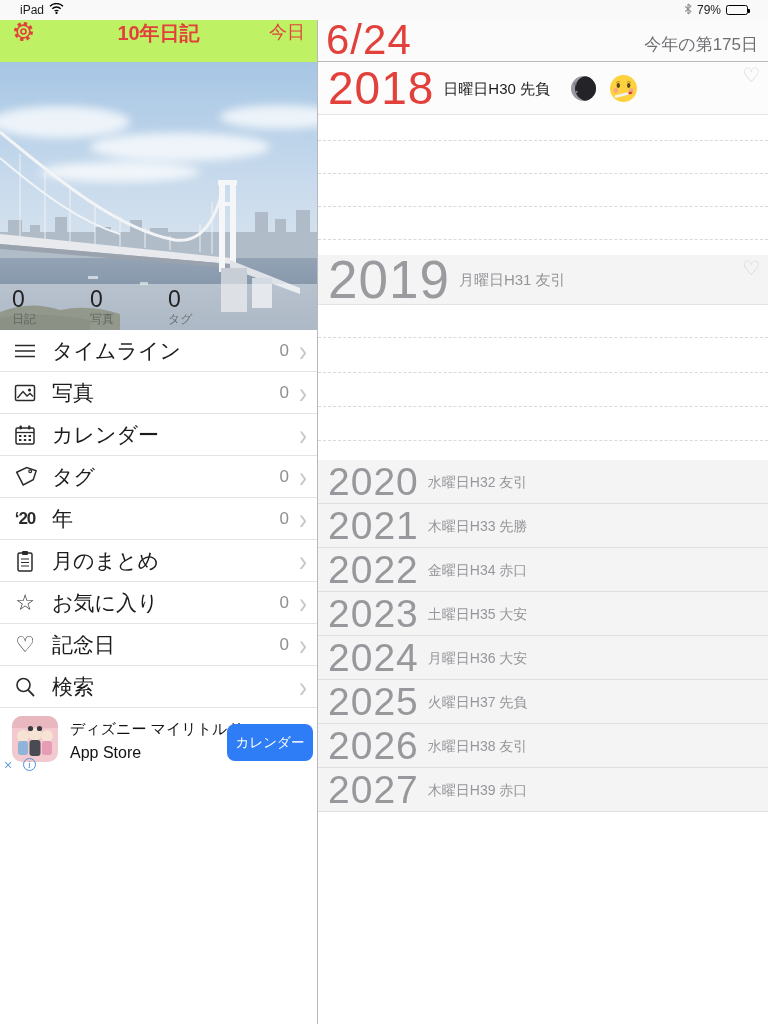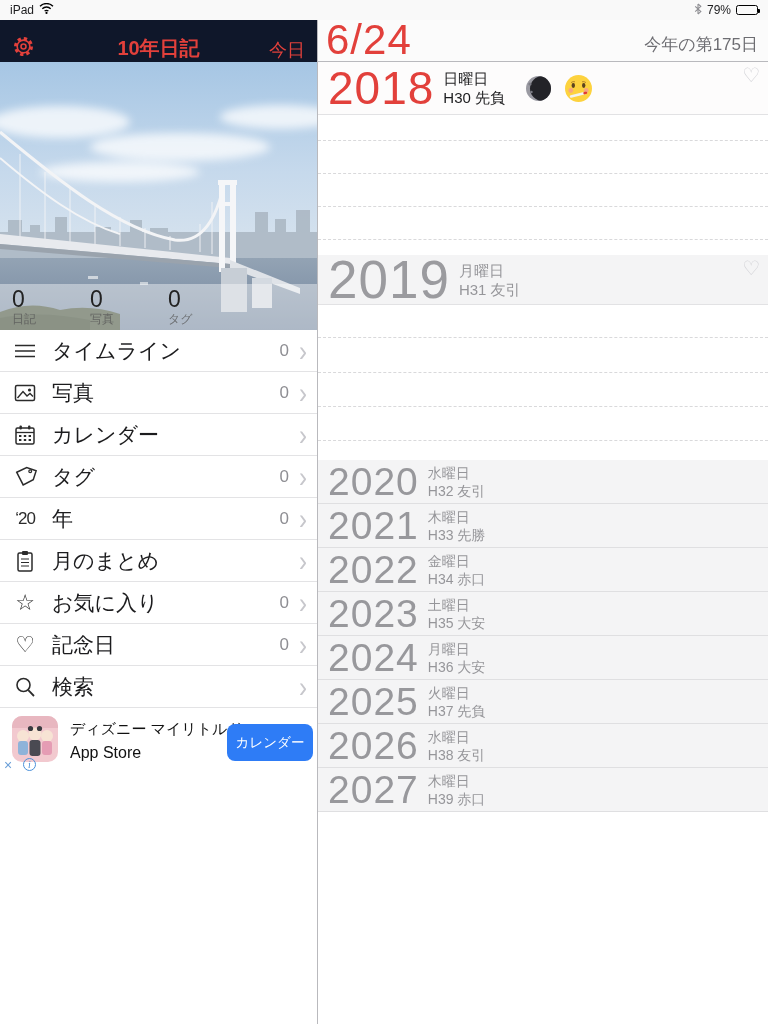--- a/index.html
+++ b/index.html
@@ -1,50 +1,50 @@
 <!DOCTYPE html>
 <html><head>
 <meta charset="utf-8">
 <style>
   * { margin:0; padding:0; box-sizing:border-box; }
   html,body { width:768px; height:1024px; overflow:hidden; background:#fff;
     font-family:"Liberation Sans","DejaVu Sans",sans-serif; color:#1c1c1e; }
 
   
   .status-bar { height:20px; background:#f9f9f9; display:flex; align-items:center;
-    font-size:12px; padding:0 10px; position:relative; }
+    font-size:12px; padding:0 20px; position:relative; }
   .sb-left { display:flex; align-items:center; gap:5px; width:200px; }
   .sb-center { position:absolute; left:0; right:0; text-align:center; font-weight:bold; font-size:12px; }
   .sb-right { margin-left:auto; display:flex; align-items:center; gap:5px; }
   .battery-shell { width:22px; height:10px; border:1px solid #000; border-radius:2.5px; position:relative; padding:1px; }
   .battery-fill { height:100%; background:#000; border-radius:1px; }
   .battery-nub { position:absolute; right:-3px; top:2.5px; width:2px; height:4px; background:#000; border-radius:0 1px 1px 0; }
 
   .app { display:flex; height:1004px; }
 
   
   .sidebar { width:318px; border-right:1px solid #b9b9bd; display:flex; flex-direction:column; background:#fff; }
-  .side-header { height:42px; display:flex; align-items:flex-end; padding:0 12px; background:#0f172a; position:relative; }
+  .side-header { height:42px; display:flex; align-items:flex-start; padding:0 12px; background:#bef264; position:relative; }
   .side-title { position:absolute; left:0; right:0; text-align:center; font-size:20px; font-weight:bold; }
   .today-btn { margin-left:auto; font-size:18px; }
 
   .photo-wrap { height:268px; position:relative; overflow:hidden; }
   .photo-wrap svg { display:block; }
   .stats-overlay { position:absolute; left:0; right:0; bottom:0; height:46px;
     background:rgba(252,252,252,.42); display:flex; padding:2px 0 0 12px; }
   .stat-col { width:78px; padding-top:1px; }
   .stat-value { font-size:23px; font-weight:300; color:#222; line-height:24px; }
   .stat-label { font-size:12px; color:#555; opacity:.75; }
 
   .menu { list-style:none; background:#fff; }
   .menu li { height:42px; display:flex; align-items:center; padding:0 10px 0 12px;
     border-bottom:1px solid #e3e3e5; }
   .menu-icon { width:26px; height:26px; display:flex; align-items:center; justify-content:center;
     margin-right:14px; color:#2b2b2b; font-size:22px; line-height:1; }
-  .menu-icon .txt-icon { font-size:17px; font-weight:400; letter-spacing:-1px; }
+  .menu-icon .txt-icon { font-size:17px; font-weight:700; letter-spacing:-1px; }
   .menu-label { font-size:21px; color:#1c1c1e; }
   .menu-count { margin-left:auto; font-size:17px; color:#8e8e93; margin-right:10px; }
   .chevron { color:#c7c7cc; font-size:24px; font-weight:300; line-height:1; transform:scaleY(1.25); }
 
   .ad-banner { position:relative; height:70px; margin-top:4px; padding:2px 4px 0 12px; background:#fff; }
   .ad-icon { position:absolute; left:12px; top:4px; width:46px; height:46px; border-radius:10px; overflow:hidden; }
   .ad-title { position:absolute; left:70px; top:8px; font-size:15px; color:#111; white-space:nowrap; }
   .ad-sub { position:absolute; left:70px; top:32px; font-size:16px; font-weight:normal; color:#111; }
   .install-btn { position:absolute; right:4px; top:12px; width:86px; height:37px; border:none;
     border-radius:8px; color:#fff; font-size:13.5px; font-family:inherit; display:flex;
@@ -63,21 +63,21 @@
 
   .year-band { position:relative; display:flex; align-items:center; padding-left:10px;
     border-bottom:1px solid #e2e2e4; }
   .band-large-red { height:53px; background:#fdfcfc; }
   .band-large-gray { height:50px; background:#f4f4f5; }
   .band-compact { height:44px; background:#f4f4f5; border-bottom:1px solid #dfdfe1;align-items:center; }
   .year-num { font-weight:200; letter-spacing:1px; line-height:1; }
   .band-large-red .year-num { font-size:46px; color:#e2403b; }
   .band-large-gray .year-num { font-size:53px; color:#9b9b9f; }
   .band-compact .year-num { font-size:39px; color:#98989c; }
-  .year-meta { margin-left:9px; display:flex; flex-direction:column; justify-content:center; }
+  .year-meta { margin-left:9px; display:flex; flex-direction:row; justify-content:center; }
   .band-large-red .year-meta { color:#1c1c1e; }
   .band-large-gray .year-meta, .band-compact .year-meta { color:#96969a; }
   .meta-weekday { font-size:15px; line-height:19px; }
   .meta-era { font-size:15px; line-height:19px; }
   .band-compact .meta-weekday, .band-compact .meta-era { font-size:14px; line-height:18px; }
   .emoji-row { display:flex; align-items:center; gap:12px; margin-left:20px; }
   .heart-mark { position:absolute; right:8px; top:3px; font-size:20px; color:#d4d4d8; line-height:1; }
 
   .diary-area { background:#fff; }
   .diary-line { border-bottom:1px dashed #d9d9db; }

